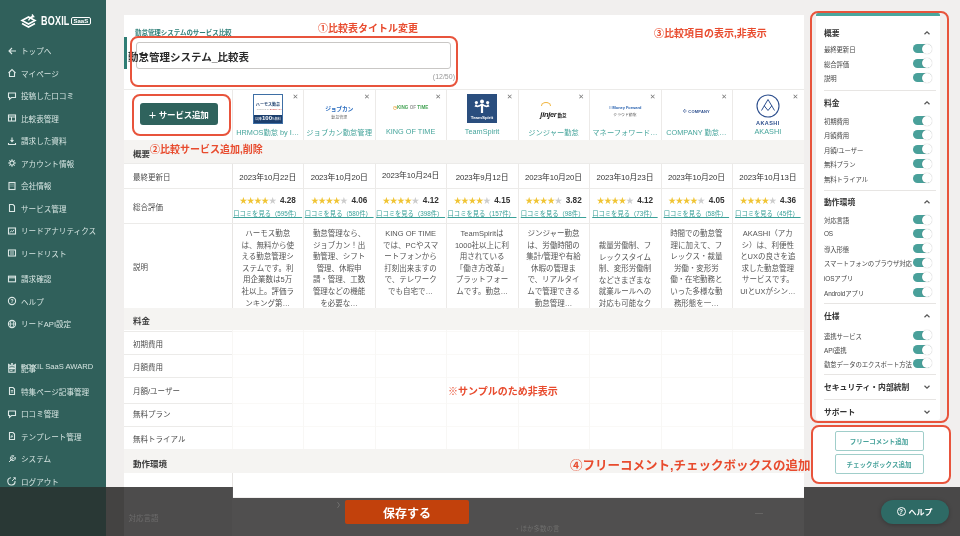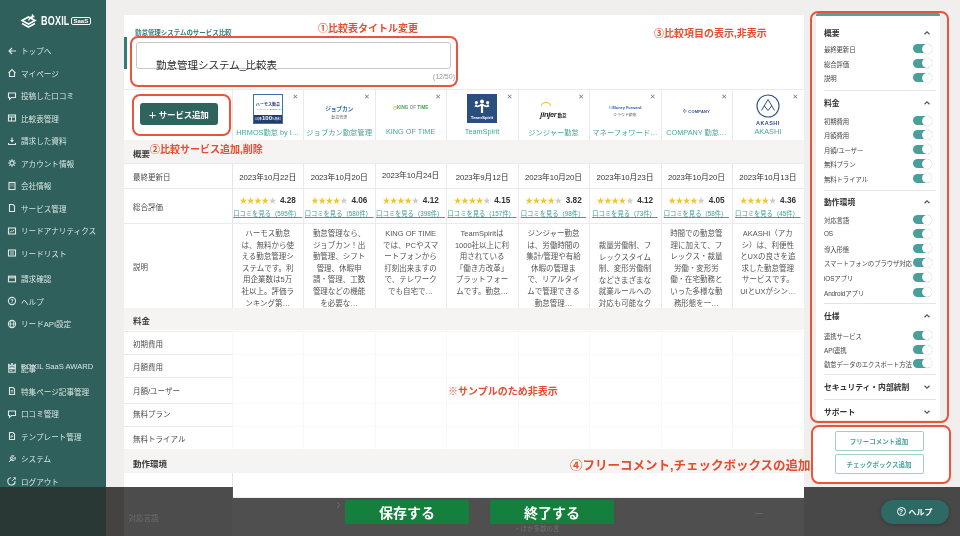--- a/index.html
+++ b/index.html
@@ -33,32 +33,32 @@
 #rcard{position:absolute;left:816px;top:13px;width:124px;height:404px;background:#fff;border-top:3px solid #4aa79e;border-radius:2px;}
 .rhead{position:absolute;left:8px;font-weight:bold;font-size:7.8px;color:#333;white-space:nowrap;}
 .ritem{position:absolute;left:8px;font-size:6.4px;color:#444;white-space:nowrap;letter-spacing:-.1px;}
 .tgl{position:absolute;left:97px;width:18px;height:9px;background:#49a09a;border-radius:5px;}
 .tgl:after{content:"";position:absolute;right:-1px;top:-0.5px;width:10px;height:10px;background:#fff;border-radius:50%;box-shadow:0 0 1px rgba(0,0,0,.35);}
 .rdiv{position:absolute;left:8px;width:112px;height:1px;background:#e7e5e3;}
 .chev{position:absolute;left:107px;width:8px;height:8px;}
 .chev svg{display:block;}
 
 .ovl{position:absolute;}
-.btn-teal{position:absolute;background:#15803d;color:#fff;font-weight:bold;font-size:14px;display:flex;align-items:center;justify-content:center;border-radius:2px;}
+.btn-teal{position:absolute;background:#c2410c;color:#fff;font-weight:bold;font-size:12px;display:flex;align-items:center;justify-content:center;border-radius:2px;}
 </style></head>
 <body>
 <div id="app">
 
 <div id="panel"></div>
 
 <div class="abs" style="left:135px;top:26.5px;font-size:6.5px;font-weight:bold;color:#2e7f78;letter-spacing:-.05px;">勤怠管理システムのサービス比較</div>
 <div class="abs" style="left:123.5px;top:36.5px;width:3px;height:32.5px;background:#2f7d74;"></div>
 <div class="redbox" style="left:130px;top:36px;width:324px;height:47px;"></div>
 <div class="abs" style="left:136px;top:42px;width:315px;height:27px;background:#fff;border:1px solid #c9c7c5;border-radius:3px;box-sizing:border-box;"></div>
-<div class="abs" style="left:156px;top:49px;font-size:10.5px;font-weight:normal;color:#2b2b2b;margin-top:8px;">勤怠管理システム_比較表</div>
+<div class="abs" style="left:128px;top:49px;font-size:10.5px;font-weight:bold;color:#2b2b2b;">勤怠管理システム_比較表</div>
 <div class="abs" style="left:380px;top:73px;width:75px;text-align:right;font-size:7px;color:#999;">(12/50)</div>
 <div class="redlbl" style="left:318px;top:20px;">①比較表タイトル変更</div>
 
 <div class="redbox" style="left:131.5px;top:93.5px;width:95px;height:38px;"></div>
 <div class="abs" style="left:139.5px;top:102.5px;width:78px;height:22px;background:#2f635d;border-radius:3px;color:#fff;font-weight:bold;font-size:8.5px;display:flex;align-items:center;justify-content:center;letter-spacing:-.2px;">＋ サービス追加</div>
 <div class="redlbl" style="left:150px;top:141px;">②比較サービス追加,削除</div>
 
 <div id="grid">
       <div class="cellline" style="left:232px;top:90px;width:1px;height:218px;background:#eceae8;"></div>
       <div class="abs" style="left:232px;top:90px;width:71.45px;height:50px;text-align:center;">
@@ -378,15 +378,14 @@
 <div class="ovl" style="left:106px;top:487px;width:18px;height:49px;background:#444342;"></div>
 <div class="ovl" style="left:124px;top:487px;width:108px;height:49px;background:#4d4c4c;"></div>
 <div class="ovl" style="left:231.5px;top:487px;width:1px;height:49px;background:#565555;"></div>
 <div class="ovl" style="left:232px;top:498px;width:572px;height:38px;background:#504f4f;"></div>
 <div class="ovl" style="left:804px;top:487px;width:156px;height:49px;background:#494848;"></div>
 <div class="ovl" style="left:128.5px;top:511.5px;font-size:7.5px;color:#6d6c6c;">対応言語</div>
 <div class="ovl" style="left:514px;top:523px;font-size:6.5px;color:#6f6f6e;">・ほか多数の言</div>
 <div class="ovl" style="left:337px;top:499px;font-size:6.5px;color:#858583;">〉</div>
 <div class="ovl" style="left:755px;top:508px;font-size:8px;color:#7c7c7a;">—</div>
 <div class="btn-teal" style="left:345px;top:500px;width:124px;height:24px;">保存する</div>
-<div class="btn-teal" style="left:490px;top:500px;width:124px;height:24px;">終了する</div>
 <div class="abs" style="left:880.5px;top:500px;width:68px;height:23.5px;background:#2e6a65;border-radius:12px;box-shadow:0 1px 4px rgba(0,0,0,.25);color:#fff;font-size:8px;font-weight:bold;display:flex;align-items:center;justify-content:center;"><span style="display:inline-flex;width:9px;height:9px;border:1px solid #fff;border-radius:50%;align-items:center;justify-content:center;font-size:6.5px;margin-right:3px;box-sizing:border-box;">?</span>ヘルプ</div>
 
 </div>
 </body></html>

